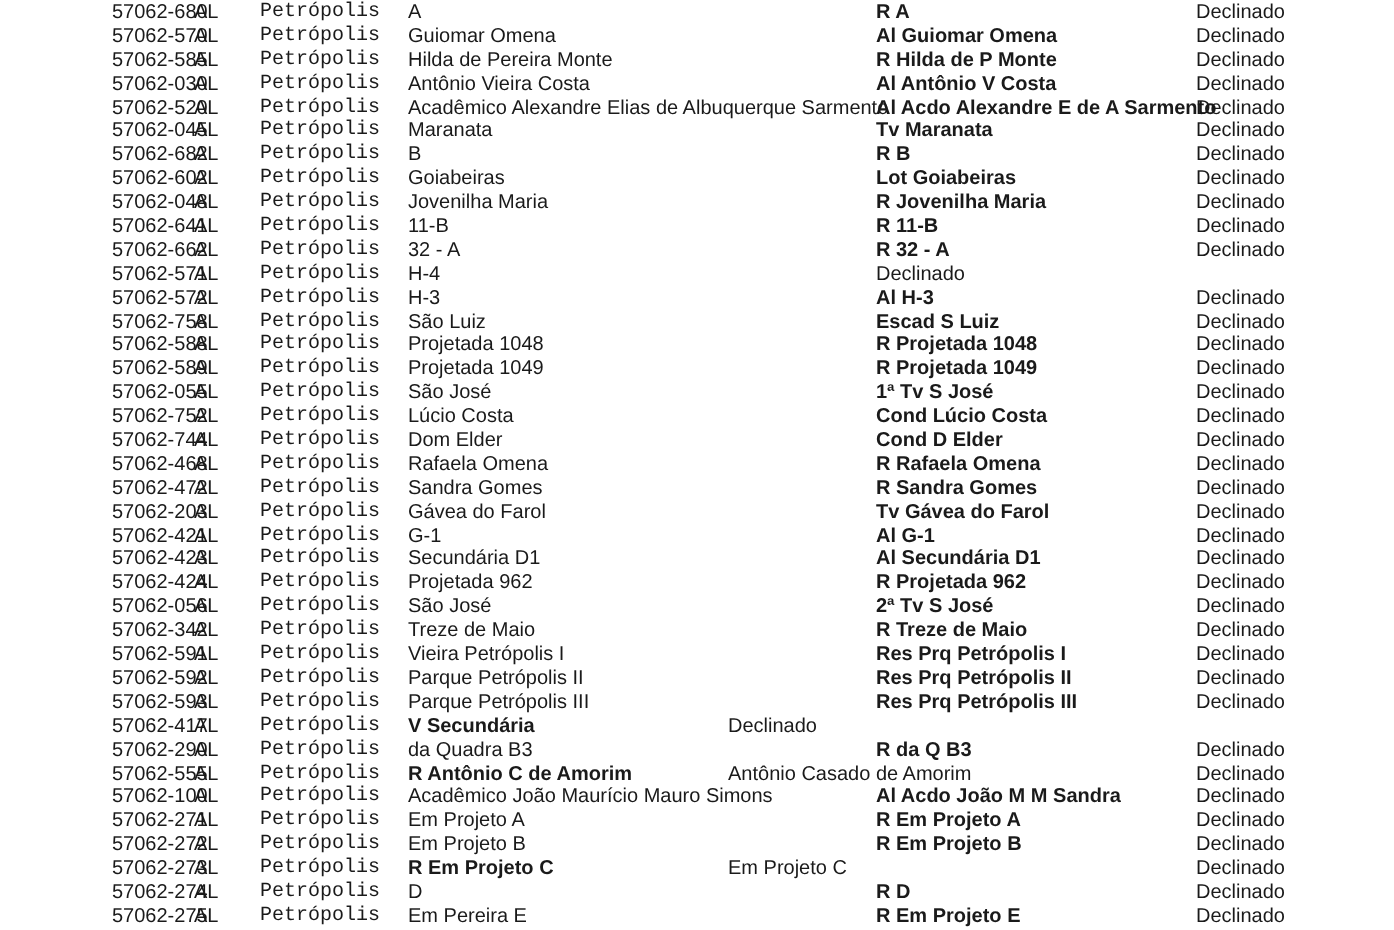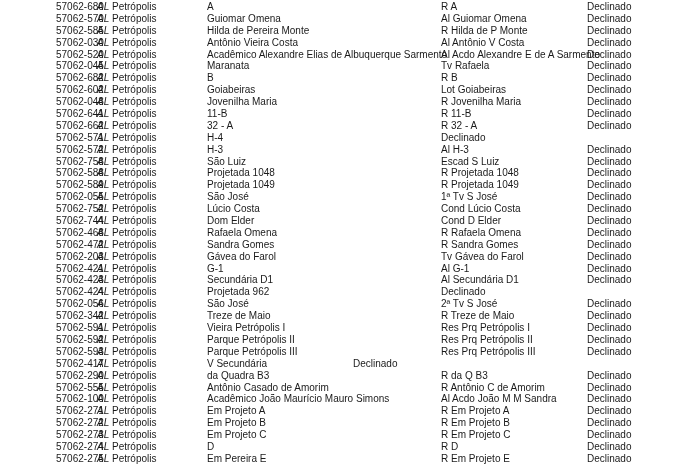--- a/index.html
+++ b/index.html
@@ -26,24 +26,24 @@
     display: flex;
     align-items: center;
     height: 11.9px;
     padding-left: 56px;
     font-size: 10px;
     line-height: 11.9px;
     white-space: nowrap;
   }
   .cell { overflow: visible; flex-shrink: 0; }
   .cell.cep    { width: 41px; }
-  .cell.uf     { width: 15px; font-style: italic; }
-  .cell.city   { width: 95px; }
+  .cell.uf     { width: 33px; }
+  .cell.city   { width: 74px; font-family: Liberation Mono, monospace; }
   .cell.street { width: 234px; }
-  .cell.abbrev { width: 146px; }
+  .cell.abbrev { width: 160px; font-weight: bold; }
   .cell.status { flex: 1; }
 </style>
 </head>
 <body>
 
 <div class="page">
   <div class="table" id="cep-table">
   <div class="row">
     <span class="cell cep">57062-680</span>
     <span class="cell uf">AL</span>
@@ -87,21 +87,21 @@
     <span class="cell street">Acadêmico Alexandre Elias de Albuquerque Sarmento</span>
     <span class="cell abbrev">Al Acdo Alexandre E de A Sarmento</span>
     <span class="cell status">Declinado</span>
   </div>
 
   <div class="row">
     <span class="cell cep">57062-045</span>
     <span class="cell uf">AL</span>
     <span class="cell city">Petrópolis</span>
     <span class="cell street">Maranata</span>
-    <span class="cell abbrev">Tv Rafaela</span>
+    <span class="cell abbrev">Tv Maranata</span>
     <span class="cell status">Declinado</span>
   </div>
 
   <div class="row">
     <span class="cell cep">57062-682</span>
     <span class="cell uf">AL</span>
     <span class="cell city">Petrópolis</span>
     <span class="cell street">B</span>
     <span class="cell abbrev">R B</span>
     <span class="cell status">Declinado</span>
@@ -257,20 +257,21 @@
     <span class="cell street">Secundária D1</span>
     <span class="cell abbrev">Al Secundária D1</span>
     <span class="cell status">Declinado</span>
   </div>
 
   <div class="row">
     <span class="cell cep">57062-424</span>
     <span class="cell uf">AL</span>
     <span class="cell city">Petrópolis</span>
     <span class="cell street">Projetada 962</span>
+    <span class="cell abbrev">R Projetada 962</span>
     <span class="cell status">Declinado</span>
   </div>
 
   <div class="row">
     <span class="cell cep">57062-056</span>
     <span class="cell uf">AL</span>
     <span class="cell city">Petrópolis</span>
     <span class="cell street">São José</span>
     <span class="cell abbrev">2ª Tv S José</span>
     <span class="cell status">Declinado</span>
@@ -326,22 +327,22 @@
     <span class="cell city">Petrópolis</span>
     <span class="cell street">da Quadra B3</span>
     <span class="cell abbrev">R da Q B3</span>
     <span class="cell status">Declinado</span>
   </div>
 
   <div class="row">
     <span class="cell cep">57062-555</span>
     <span class="cell uf">AL</span>
     <span class="cell city">Petrópolis</span>
+    <span class="cell abbrev">R Antônio C de Amorim</span>
     <span class="cell street">Antônio Casado de Amorim</span>
-    <span class="cell abbrev">R Antônio C de Amorim</span>
     <span class="cell status">Declinado</span>
   </div>
 
   <div class="row">
     <span class="cell cep">57062-100</span>
     <span class="cell uf">AL</span>
     <span class="cell city">Petrópolis</span>
     <span class="cell street">Acadêmico João Maurício Mauro Simons</span>
     <span class="cell abbrev">Al Acdo João M M Sandra</span>
     <span class="cell status">Declinado</span>
@@ -362,22 +363,22 @@
     <span class="cell city">Petrópolis</span>
     <span class="cell street">Em Projeto B</span>
     <span class="cell abbrev">R Em Projeto B</span>
     <span class="cell status">Declinado</span>
   </div>
 
   <div class="row">
     <span class="cell cep">57062-273</span>
     <span class="cell uf">AL</span>
     <span class="cell city">Petrópolis</span>
+    <span class="cell abbrev">R Em Projeto C</span>
     <span class="cell street">Em Projeto C</span>
-    <span class="cell abbrev">R Em Projeto C</span>
     <span class="cell status">Declinado</span>
   </div>
 
   <div class="row">
     <span class="cell cep">57062-274</span>
     <span class="cell uf">AL</span>
     <span class="cell city">Petrópolis</span>
     <span class="cell street">D</span>
     <span class="cell abbrev">R D</span>
     <span class="cell status">Declinado</span>

